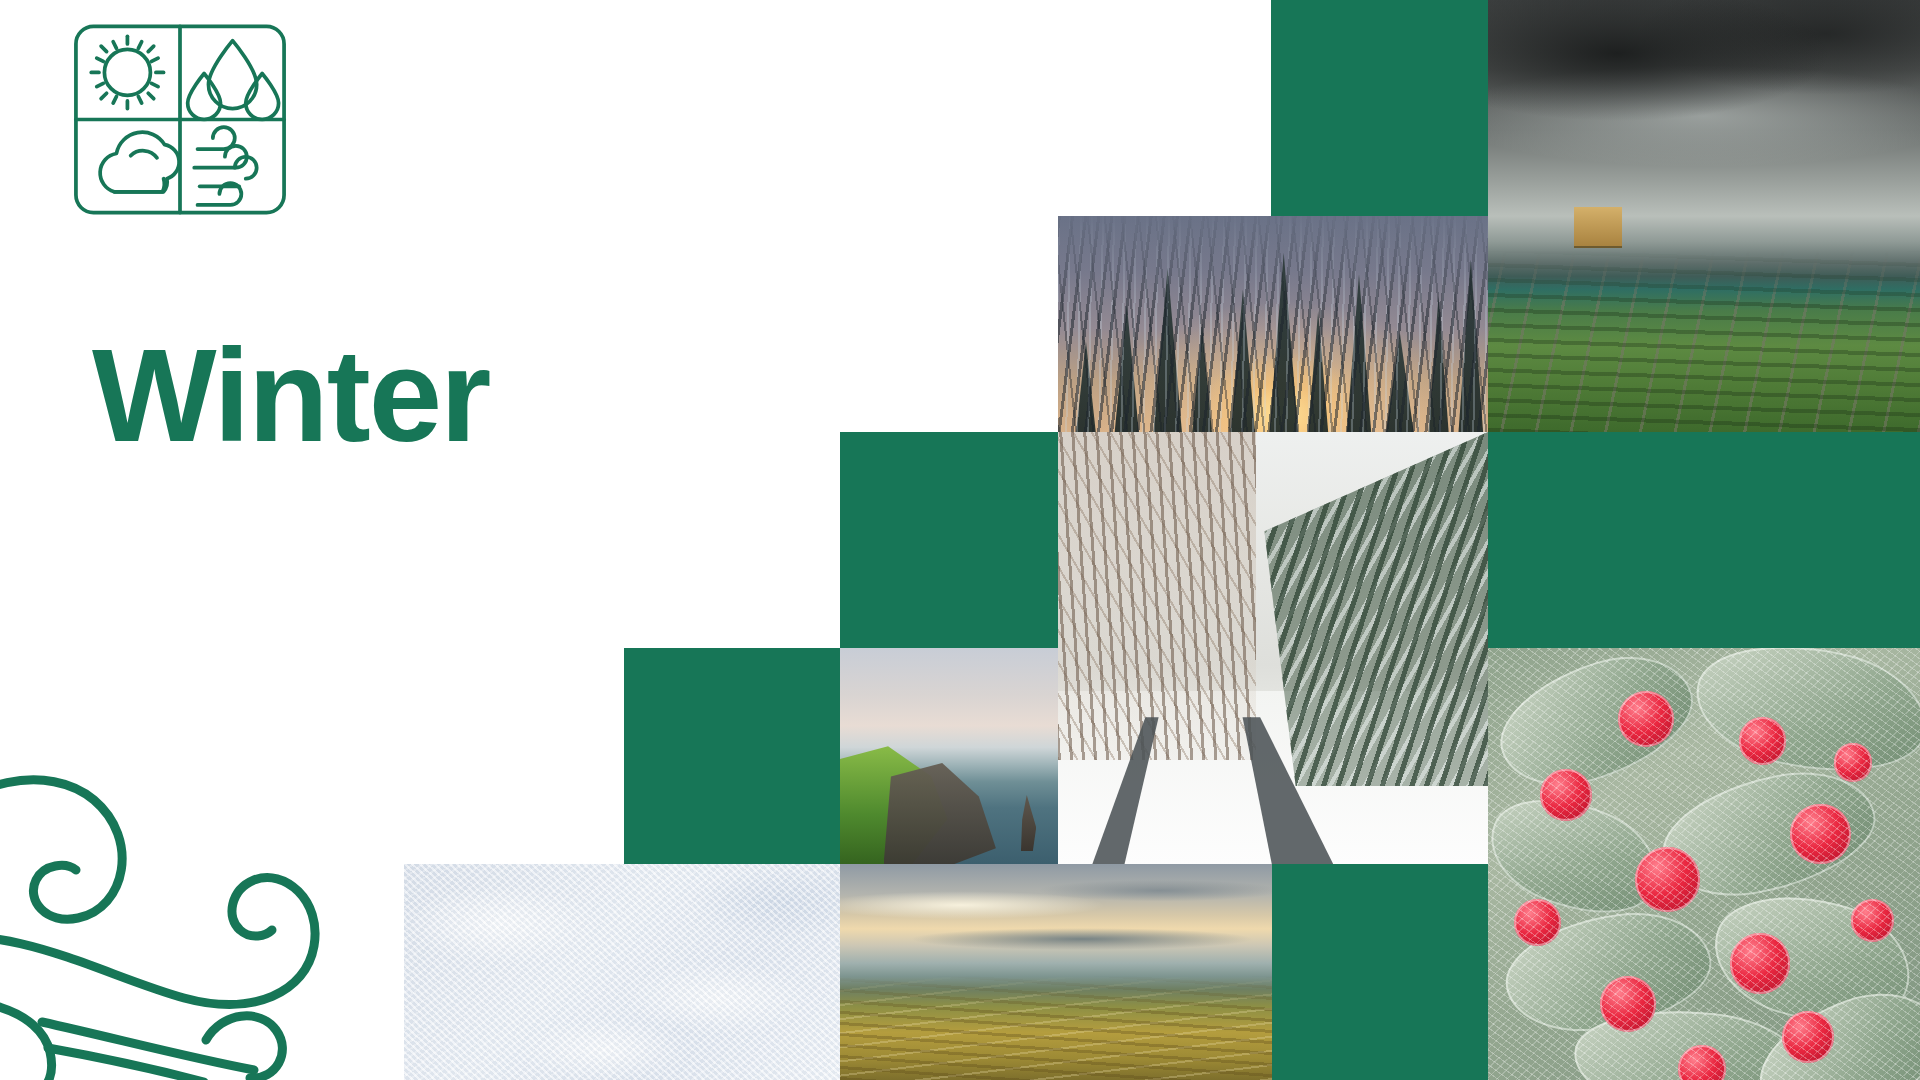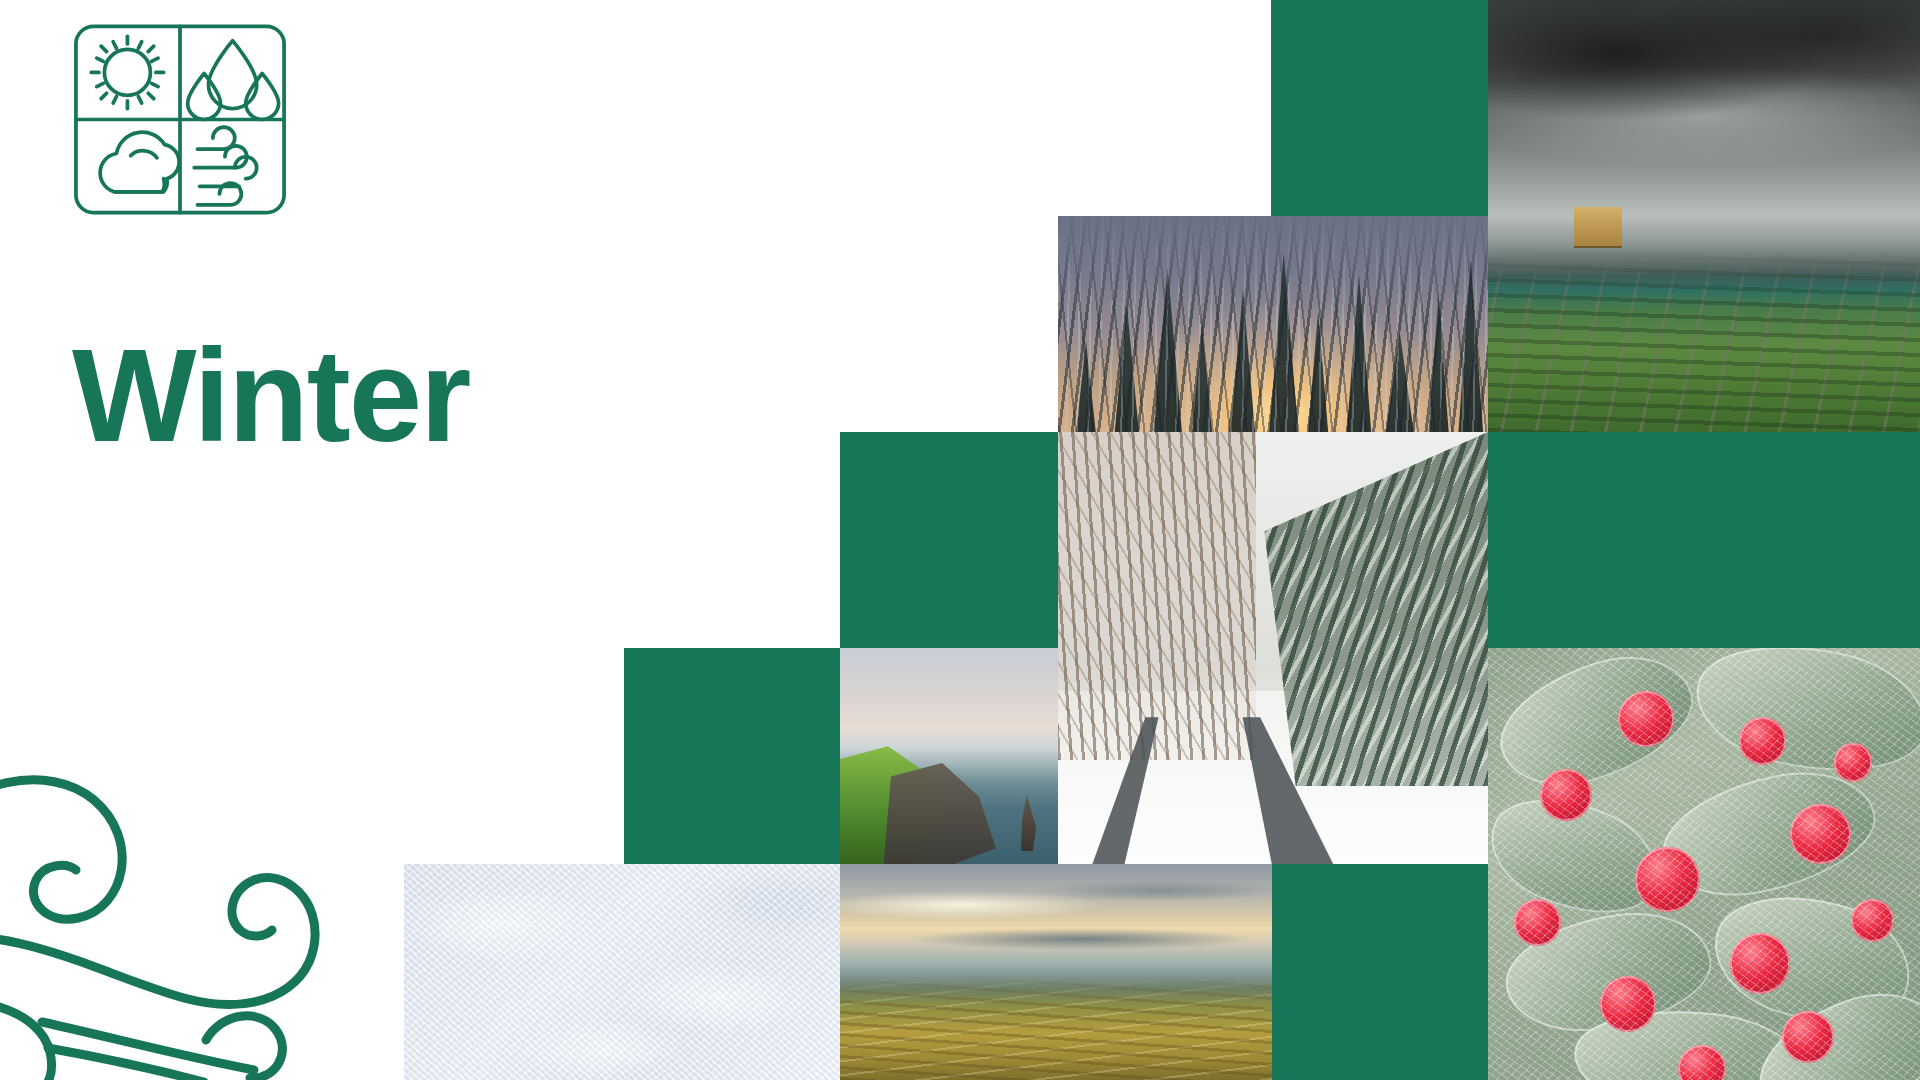--- a/index.html
+++ b/index.html
@@ -15,21 +15,21 @@
   #mosaic{position:absolute;left:0;top:0;width:1920px;height:1080px;}
   .cell{position:absolute;overflow:hidden;}
   .cell .ph{position:absolute;inset:0;}
 
   
   #brandmark{position:absolute;left:70px;top:22px;width:220px;height:195px;}
   #brandmark svg{display:block;width:100%;height:100%;}
 
   
   #headline{
-    position:absolute;left:72px;top:238px;width:740px;
+    position:absolute;left:92px;top:238px;width:740px;
     color:#177657;
     font-weight:700;
     font-size:132px;
     line-height:1.06;
     letter-spacing:-2px;
   }
   #headline .ln{display:block;white-space:nowrap;}
 
   
   #flourish{position:absolute;left:-46px;top:740px;width:430px;height:340px;}

